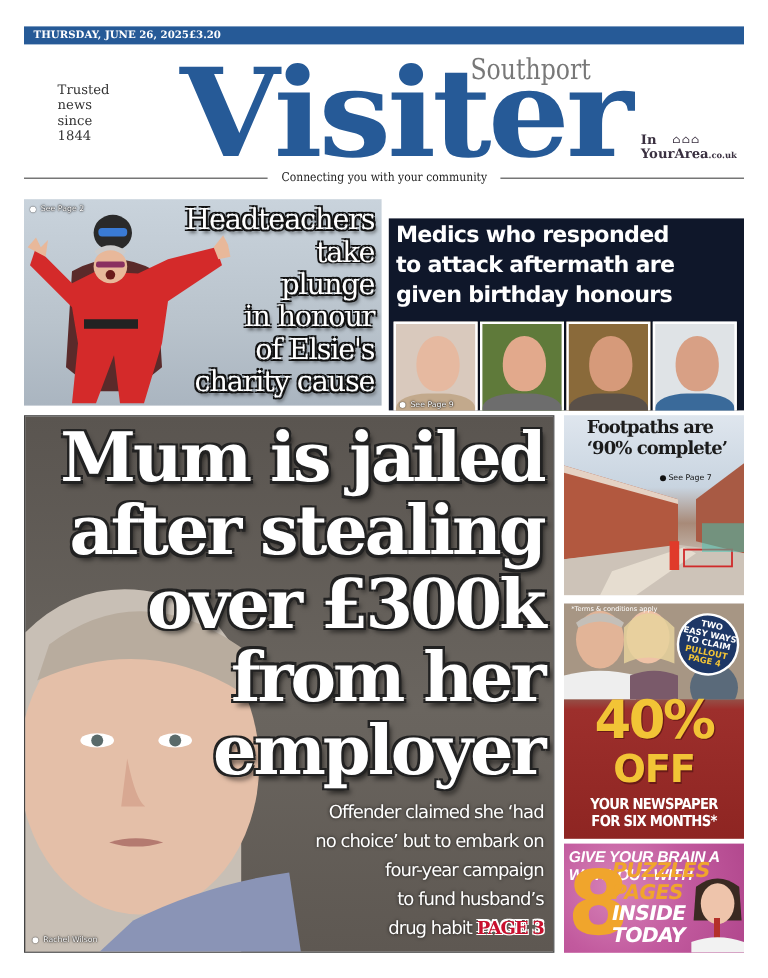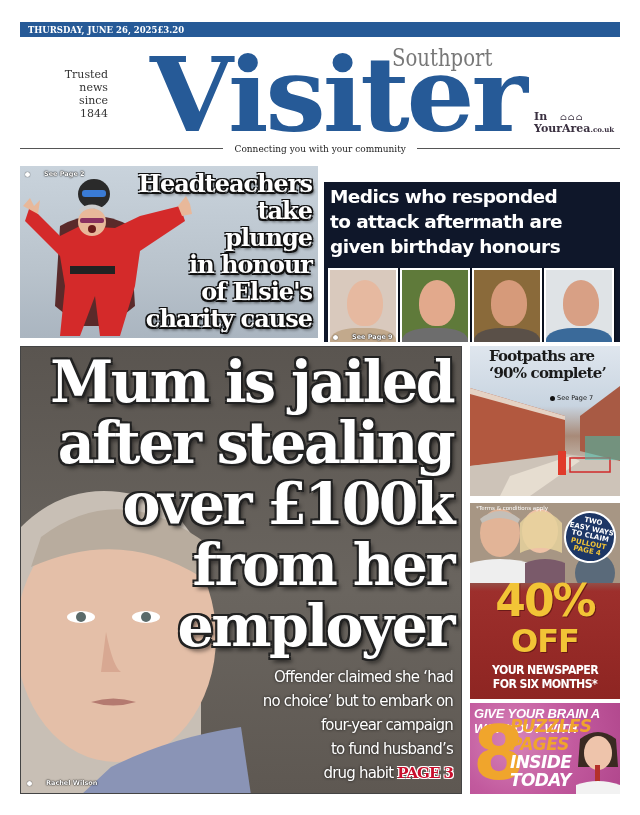--- a/index.html
+++ b/index.html
@@ -8,21 +8,21 @@
 
   .dateline {
     position: absolute; left: 20px; top: 22px; width: 600px; height: 15px;
     background: #265a97; color: #fff;
     font-family: "DejaVu Serif", serif; font-weight: bold; font-size: 8.5px;
     display: flex; justify-content: flex-start; align-items: center; padding: 0 8px;
   }
   .trusted {
     position: absolute; left: 48px; top: 68px; width: 60px;
     font-family: "DejaVu Serif", serif; font-size: 11px; line-height: 13px;
-    text-align: right; color: #333;
+    text-align: left; color: #333;
   }
   .masthead {
     position: absolute; left: 150px; top: 44px;
     font-family: "DejaVu Serif", serif; font-weight: bold;
     font-size: 102px; line-height: 102px; color: #265a97; letter-spacing: -3px;
     transform: scaleX(1.05); transform-origin: left top;
   }
   .southport {
     position: absolute; left: 392px; top: 44px;
     font-family: "DejaVu Serif", serif; font-size: 24px; color: #787878;
@@ -47,26 +47,26 @@
   
   .story-tl {
     position: absolute; left: 20px; top: 166px; width: 298px; height: 172px;
     background: linear-gradient(180deg, #c9d3dc 0%, #b9c3cc 60%, #aab5c0 100%);
     overflow: hidden;
   }
   .skydiver-bg { position: absolute; left: 0; top: 0; width: 100%; height: 100%; }
   .see-page {
     position: absolute; font-family: "DejaVu Sans", sans-serif; font-size: 6.5px;
     color: #fff; text-shadow: 0 0 2px #000, 0 0 1px #000;
-    display: flex; align-items: center; gap: 14px; font-weight: bold;
+    display: flex; align-items: center; gap: 4px;
   }
   .see-page .dot { width: 5px; height: 5px; border-radius: 50%; background: #fff; display: inline-block; box-shadow: 0 0 1px #000; }
   .tl-headline {
     position: absolute; right: 6px; top: 4px; text-align: right;
-    font-family: "DejaVu Serif", serif; font-weight: bold;
+    font-family: "DejaVu Serif", serif; font-weight: normal;
     font-size: 24px; line-height: 27px; color: #fff; letter-spacing: -1px;
     text-shadow: -1.5px -1.5px 0 #111, 1.5px -1.5px 0 #111, -1.5px 1.5px 0 #111, 1.5px 1.5px 0 #111, 2px 3px 3px rgba(0,0,0,0.6);
   }
 
   
   .story-tr {
     position: absolute; left: 324px; top: 182px; width: 296px; height: 160px;
     background: #0f172a; overflow: hidden;
   }
   .tr-headline {
@@ -272,21 +272,21 @@
     <ellipse cx="125" cy="150" rx="14" ry="6" fill="#fff"></ellipse>
     <circle cx="60" cy="150" r="5" fill="#5a6a6a"></circle>
     <circle cx="125" cy="150" r="5" fill="#5a6a6a"></circle>
     <path d="M85 165 Q92 200 100 205 L80 205 Z" fill="#d8a892"></path>
     <path d="M70 235 Q92 228 115 235 Q92 242 70 235 Z" fill="#b47a70"></path>
     <path d="M90 300 Q150 270 220 260 L230 328 L60 328 Z" fill="#8a94b6"></path>
   </svg>
   <div class="main-headline">
     <div>Mum is jailed</div>
     <div>after stealing</div>
-    <div>over £100k</div>
+    <div>over £300k</div>
     <div>from her</div>
     <div>employer</div>
   </div>
   <div class="main-sub">
     <div>Offender claimed she ‘had</div>
     <div>no choice’ but to embark on</div>
     <div>four-year campaign</div>
     <div>to fund husband’s</div>
     <div>
       <span>drug habit</span>

